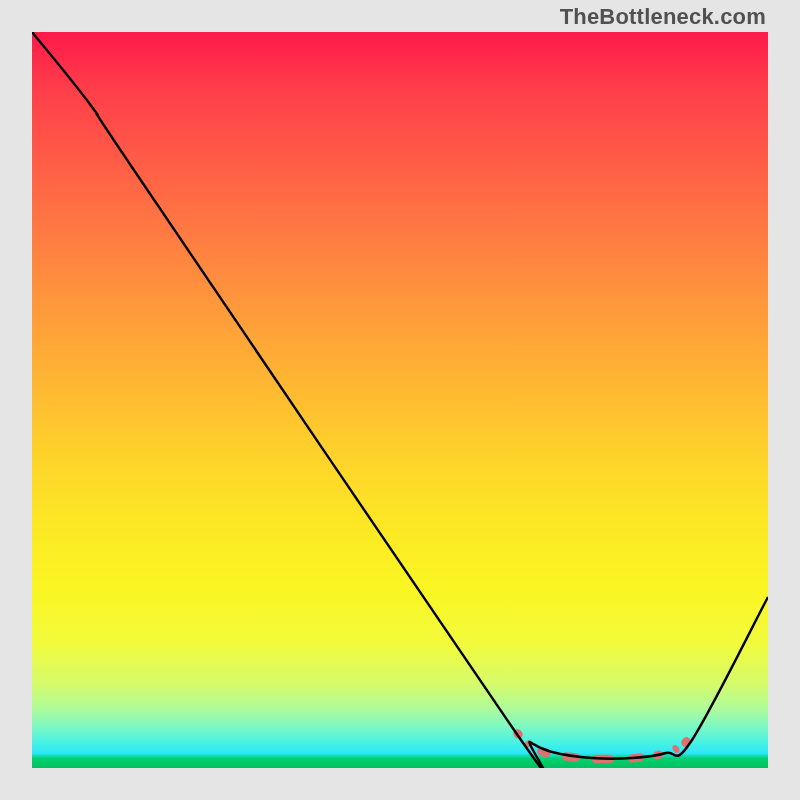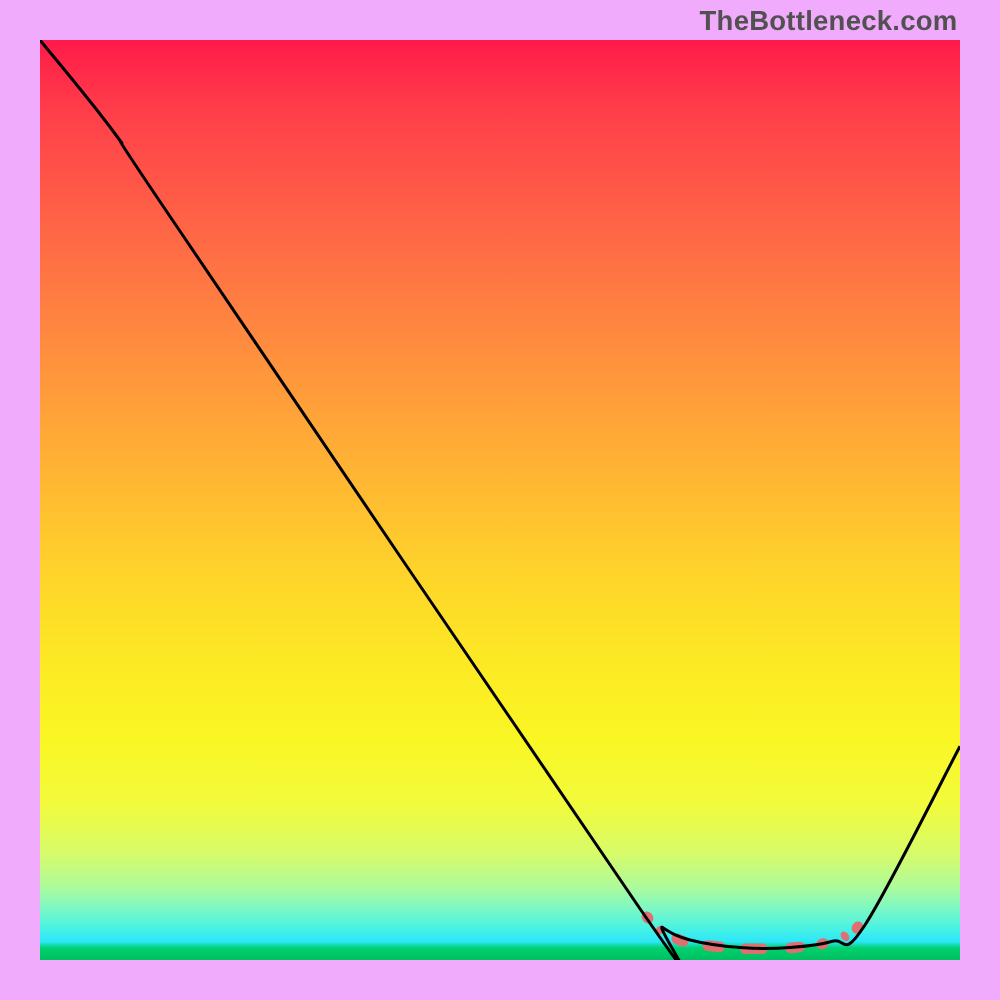--- a/index.html
+++ b/index.html
@@ -9,21 +9,21 @@
     height: 800px;
     background: #000;
     overflow: hidden;
   }
   .frame {
     position: absolute;
     left: 0;
     top: 0;
     width: 800px;
     height: 800px;
-    background: #f0abfc;
+    background: #e5e5e5;
   }
   .plot-area {
     position: absolute;
     left: 32px;
     top: 32px;
     width: 736px;
     height: 736px;
     overflow: hidden;
   }
   .gradient-bg {

